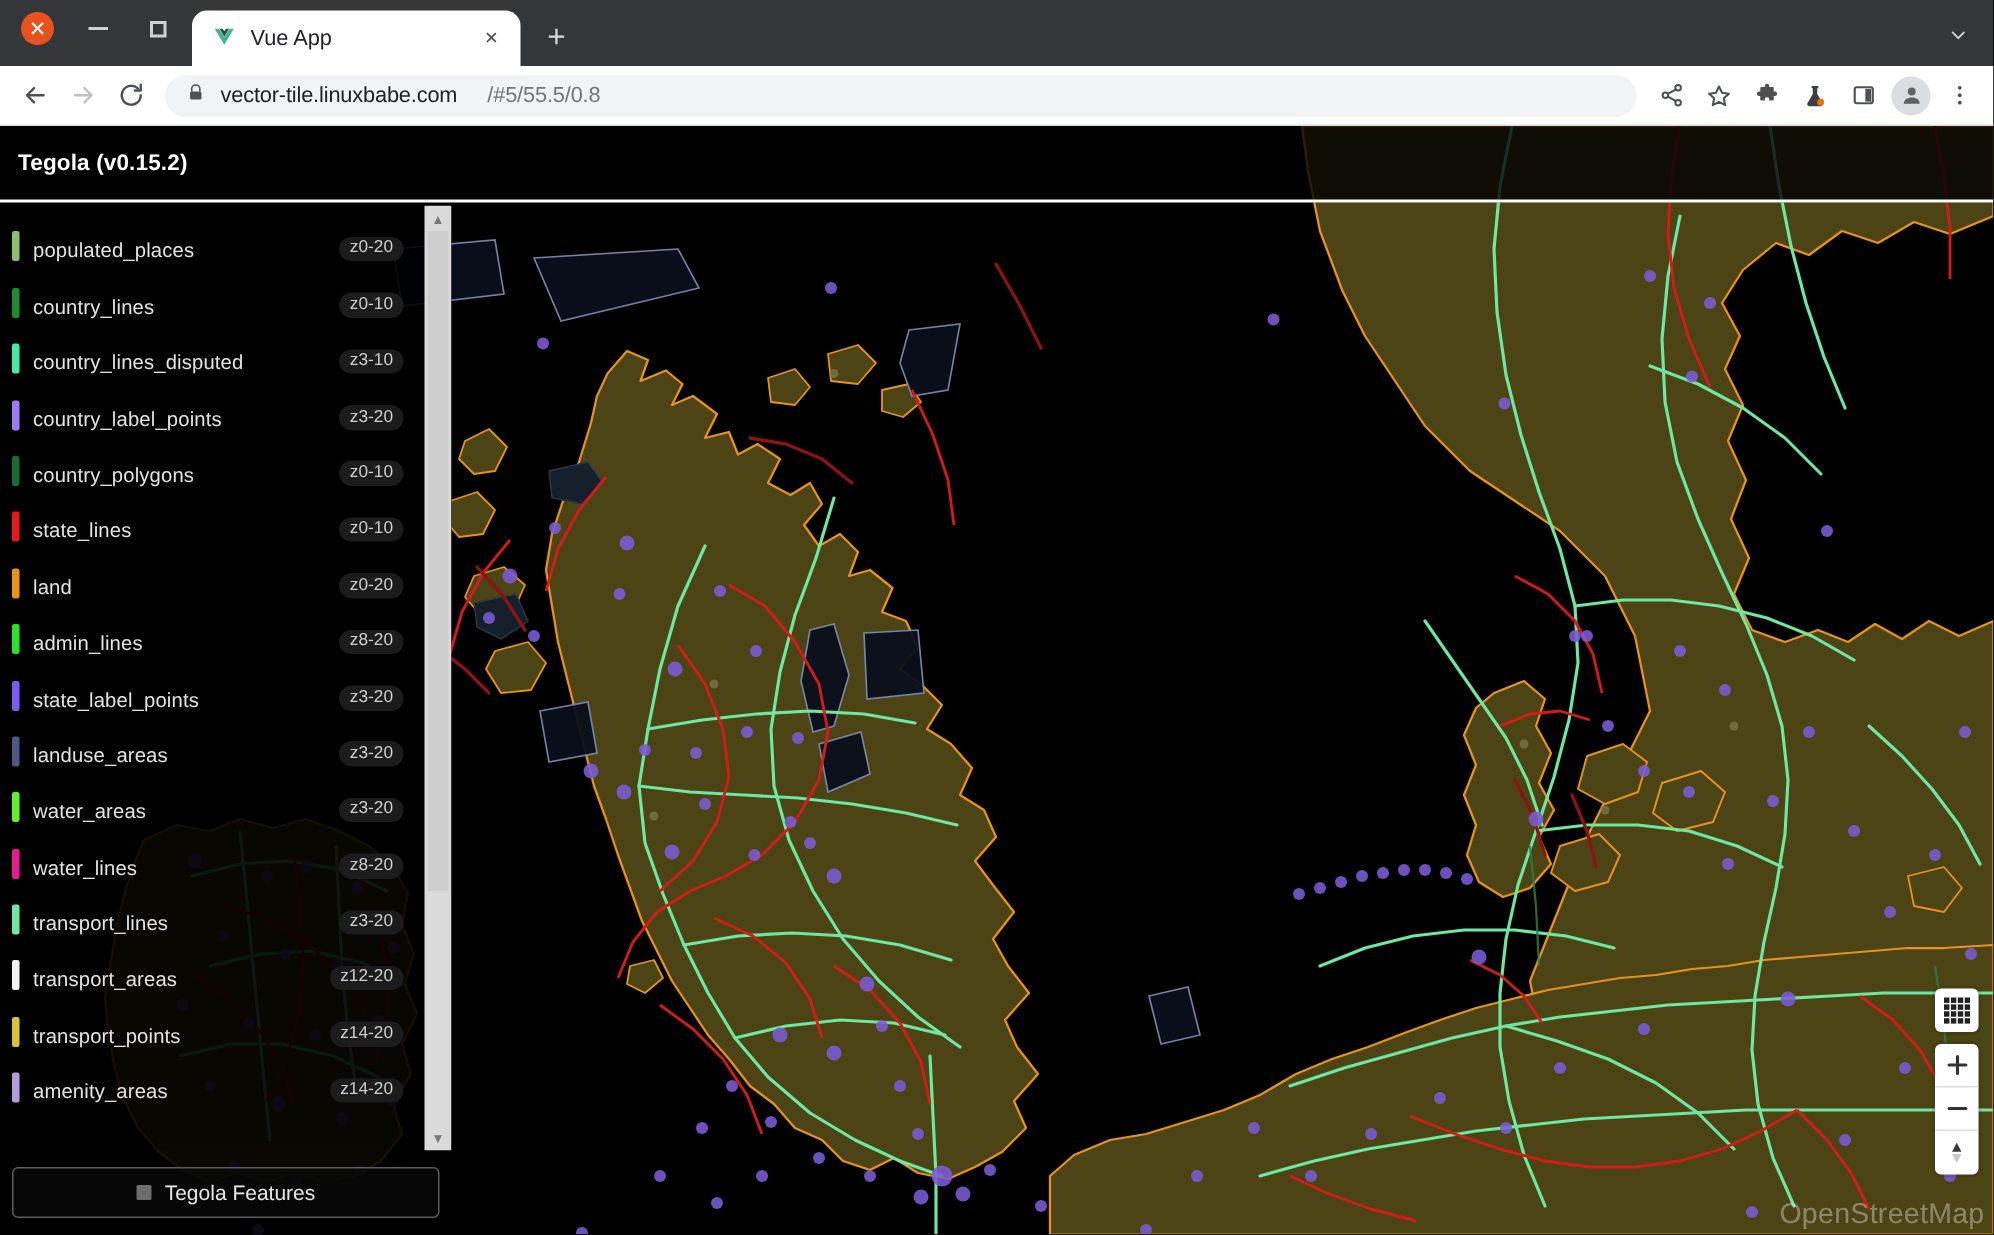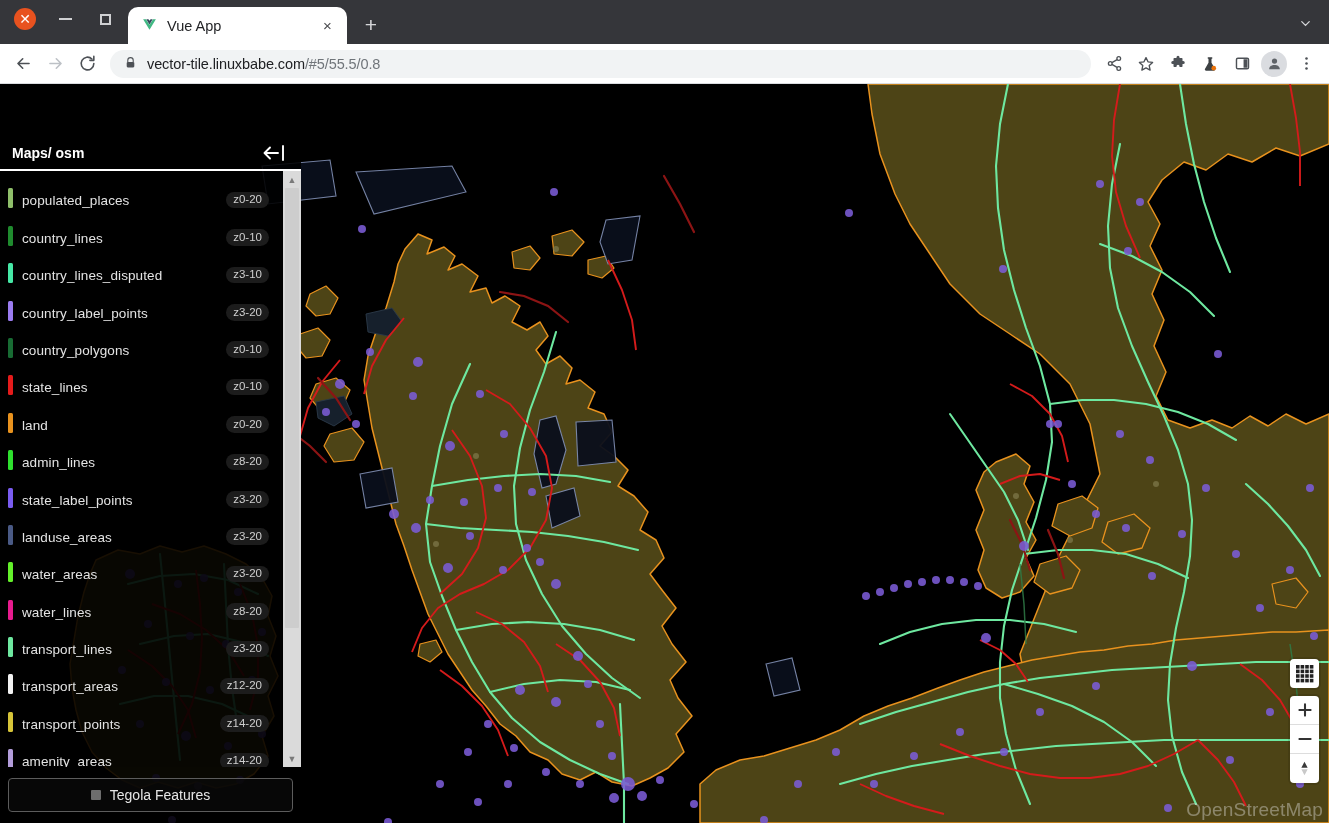--- a/index.html
+++ b/index.html
@@ -49,21 +49,21 @@
     display: flex; align-items: center; gap: 2px; padding: 0 8px;
     border-bottom: 1px solid #dadce0;
   }
   .tb-icon { width: 30px; height: 30px; display: flex; align-items: center; justify-content: center; color: #4d5156; border-radius: 50%; flex:0 0 auto; }
   .tb-icon.disabled { color: #bdc1c6; }
   .omnibox {
     flex: 1; height: 28px; background: #f1f3f4; border-radius: 14px;
     display: flex; align-items: center; gap: 10px; padding: 0 14px; margin: 0 6px 0 6px;
   }
   .omni-url { font-size: 14.5px; color: #202124; letter-spacing: -0.1px; white-space: nowrap; }
-  .omni-url .path { color: #70757a; }
+  .omni-url .path { color: #70757a; margin-left: 20px; }
   .avatar-btn { width: 26px; height: 26px; border-radius: 50%; background: #dadce0; display: flex; align-items: center; justify-content: center; }
 
   
   .viewport { position: absolute; top: 84px; left: 0; width: 1329px; height: 739px; background: #000; overflow: hidden; }
 
   
   .map { position: absolute; inset: 0; }
   .map svg { display: block; width: 1329px; height: 739px; }
 
   
@@ -529,32 +529,26 @@
           <circle cx="556" cy="165" r="3"></circle>
             <circle cx="1016" cy="412" r="3"></circle>
           <circle cx="1070" cy="456" r="3"></circle>
             <circle cx="476" cy="372" r="3"></circle>
           <circle cx="436" cy="460" r="3"></circle>
             <circle cx="1156" cy="400" r="3"></circle>
         </g>
       </svg>
     </div>
 
+    <div class="tegola-header">
+      <span class="tegola-title">Tegola (v0.15.2)</span>
+    </div>
 
     <div class="panel">
 
-      <div class="panel-head">
-        <span class="panel-head-title">Maps/ osm</span>
-        <span class="collapse-btn">
-          <svg viewBox="0 0 26 20" width="26" height="20">
-            <path d="M17 10H4M9 4.5L3.5 10 9 15.5" fill="none" stroke="#ffffff" stroke-width="1.9" stroke-linecap="round" stroke-linejoin="round"></path>
-            <path d="M22 3v14" stroke="#ffffff" stroke-width="1.9" stroke-linecap="round"></path>
-          </svg>
-        </span>
-      </div>
 
       <div class="layer-scroll">
         <div class="layer-list">
             <div class="layer-row">
               <span class="swatch" style="background: rgb(143, 191, 106);"></span>
               <span class="layer-name">populated_places</span>
               <span class="zbadge">z0-20</span>
             </div>
             <div class="layer-row">
               <span class="swatch" style="background: rgb(31, 139, 46);"></span>

